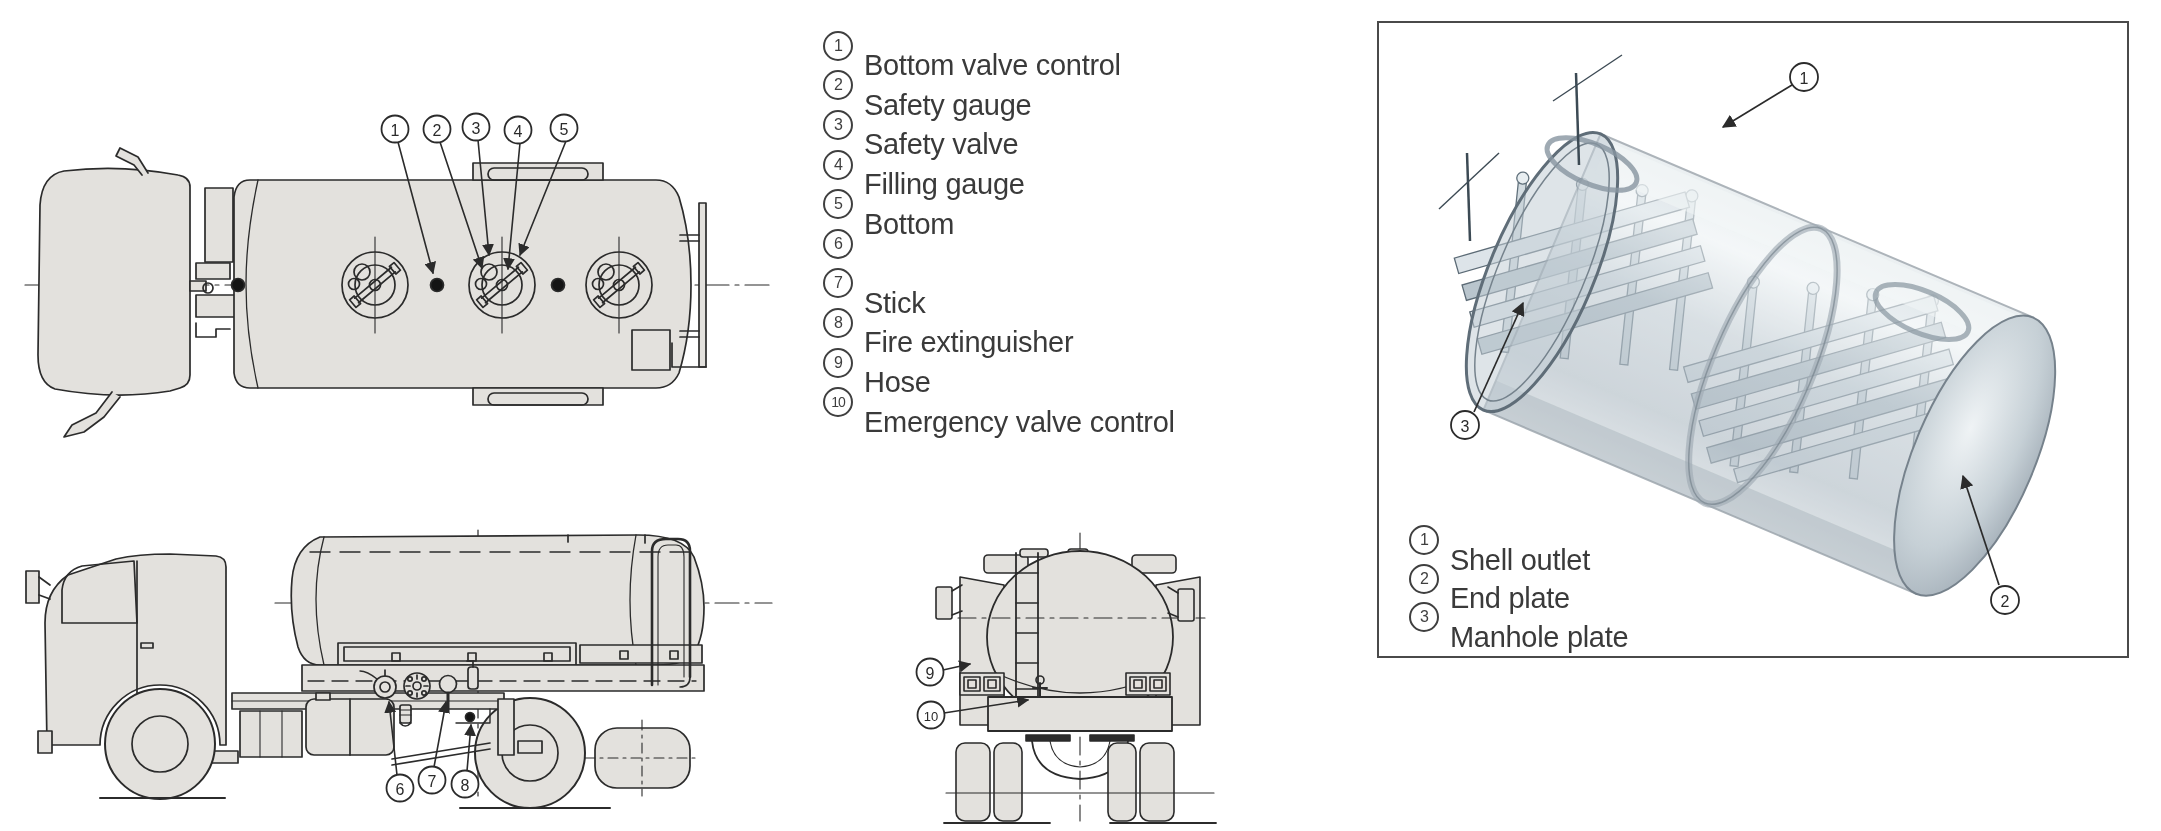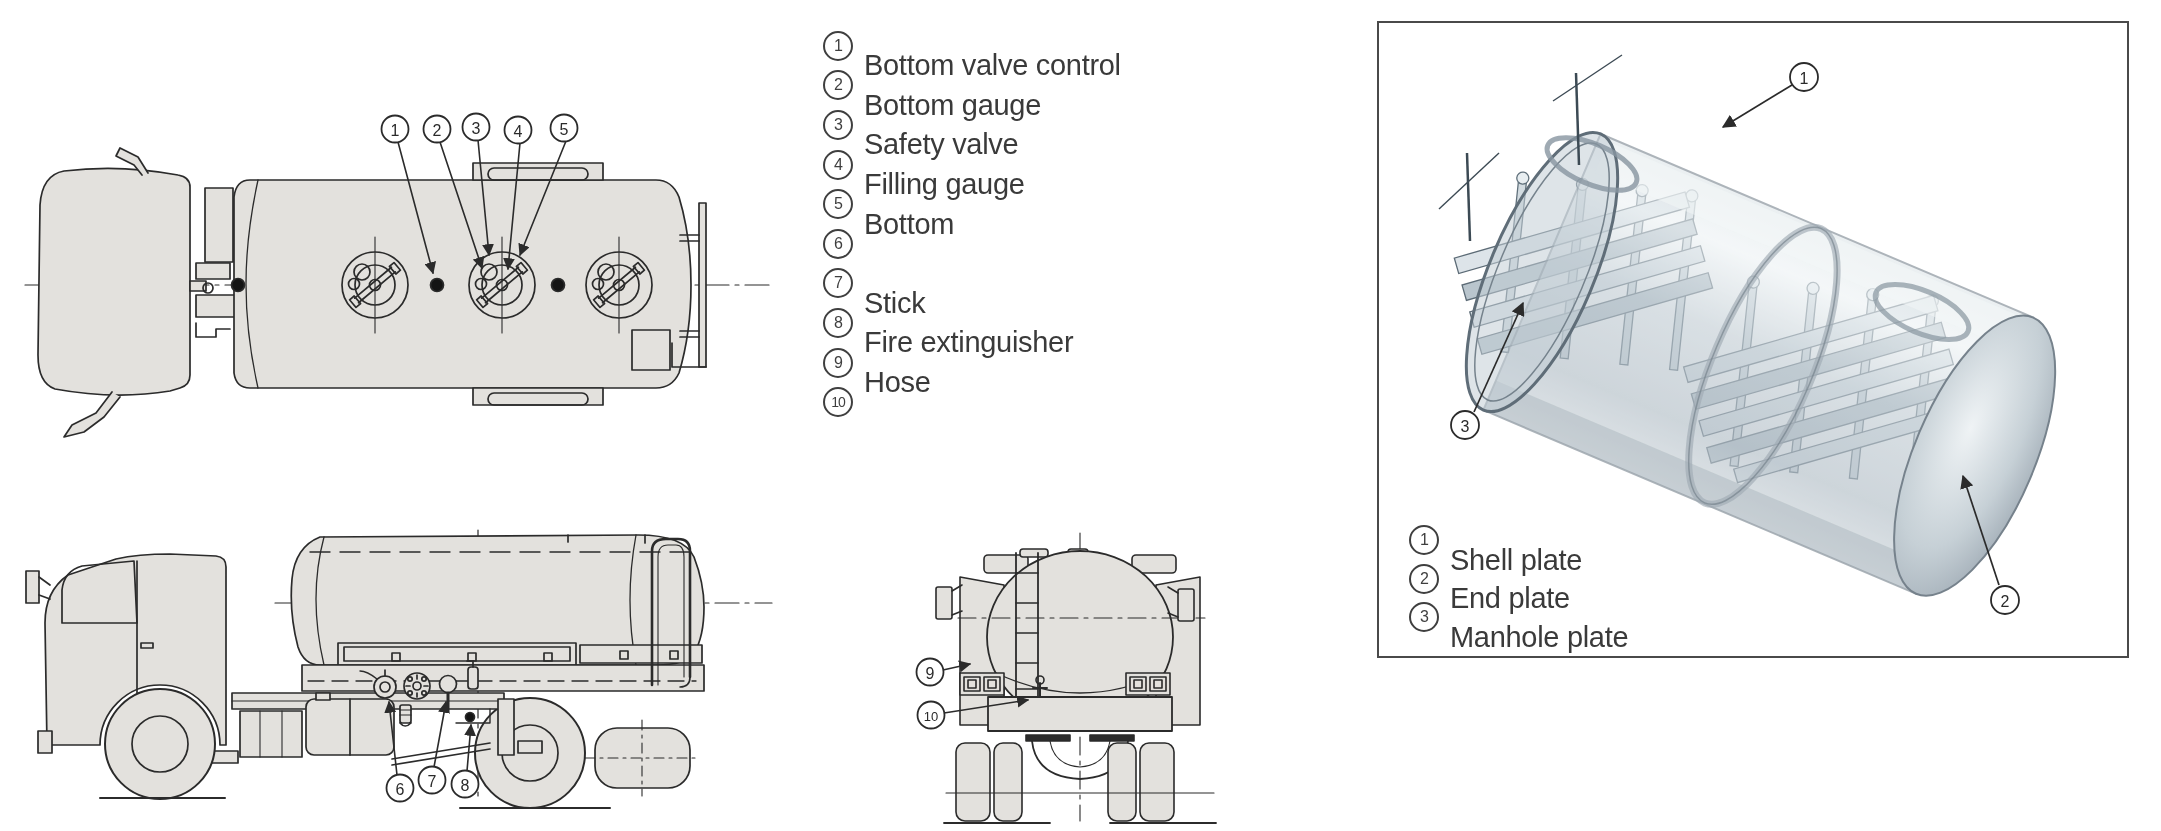--- a/index.html
+++ b/index.html
@@ -387,21 +387,21 @@
     </g>
   </svg>
 
   <div class="legend">
     <div class="lrow">
         <span class="cnum">1</span>
         <span class="ltext">Bottom valve control</span>
       </div>
     <div class="lrow">
         <span class="cnum">2</span>
-        <span class="ltext">Bottom gauge</span>
+        <span class="ltext">Safety gauge</span>
       </div>
     <div class="lrow">
         <span class="cnum">3</span>
         <span class="ltext">Safety valve</span>
       </div>
     <div class="lrow">
         <span class="cnum">4</span>
         <span class="ltext">Filling gauge</span>
       </div>
     <div class="lrow">
@@ -418,20 +418,21 @@
     <div class="lrow">
         <span class="cnum">8</span>
         <span class="ltext">Fire extinguisher</span>
       </div>
     <div class="lrow">
         <span class="cnum">9</span>
         <span class="ltext">Hose</span>
       </div>
     <div class="lrow">
         <span class="cnum" style="font-size:14px">10</span>
+        <span class="ltext">Emergency valve control</span>
       </div>
   </div>
 
   <div class="panel">
     <svg width="748" height="633" viewBox="0 0 748 633">
       <defs>
         <linearGradient id="gBody" x1="0" y1="0" x2="0" y2="1">
           <stop offset="0%" stop-color="#dfe6ea"></stop>
             <stop offset="18%" stop-color="#eef3f5"></stop>
           <stop offset="45%" stop-color="#c2cdd4"></stop>
@@ -529,21 +530,21 @@
         <g>
             <circle cx="86" cy="402" r="14" fill="#fff"></circle>
             <text class="cotext" x="86" y="403" stroke="none" fill="#2b2b2b">3</text>
           </g>
       </g>
     </svg>
 
     <div class="panel-legend">
       <div class="lrow">
           <span class="cnum">1</span>
-          <span class="ltext">Shell plate</span>
+          <span class="ltext">Shell outlet</span>
         </div>
       <div class="lrow">
           <span class="cnum">2</span>
           <span class="ltext">End plate</span>
         </div>
       <div class="lrow">
           <span class="cnum">3</span>
           <span class="ltext">Manhole plate</span>
         </div>
     </div>

